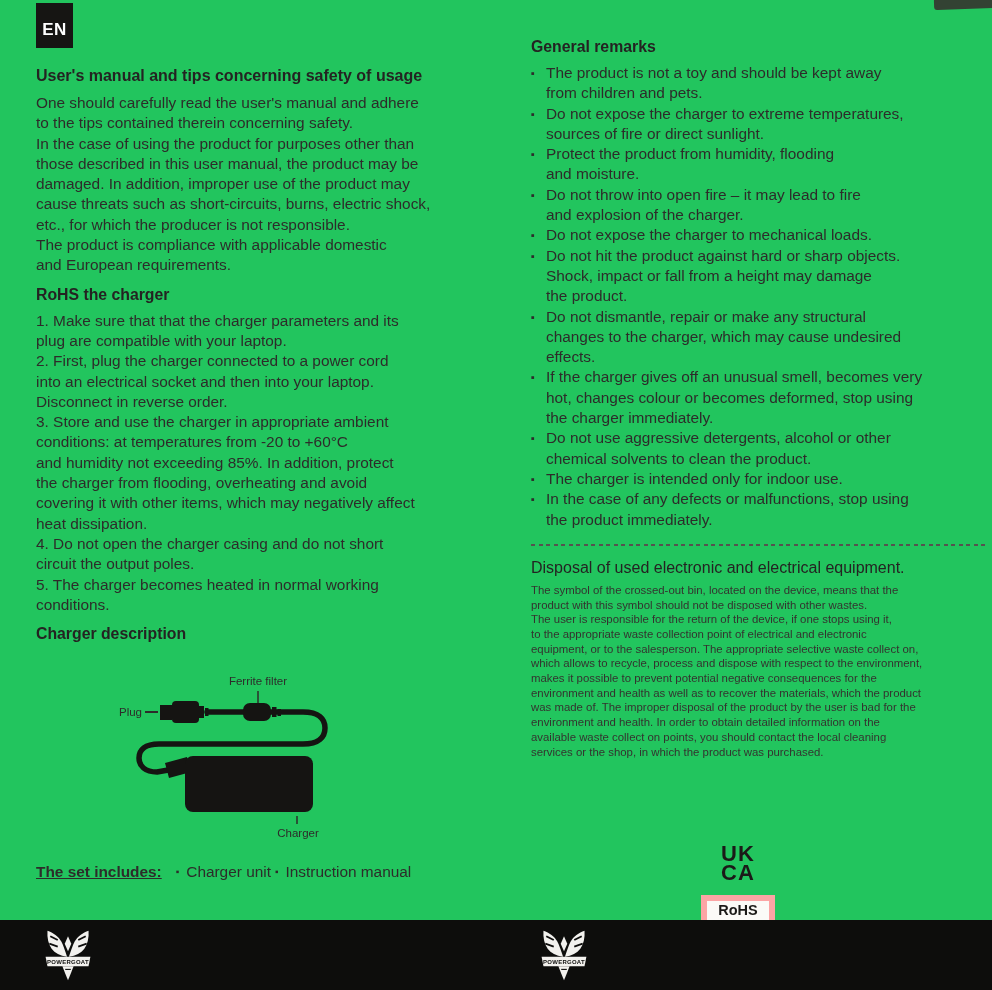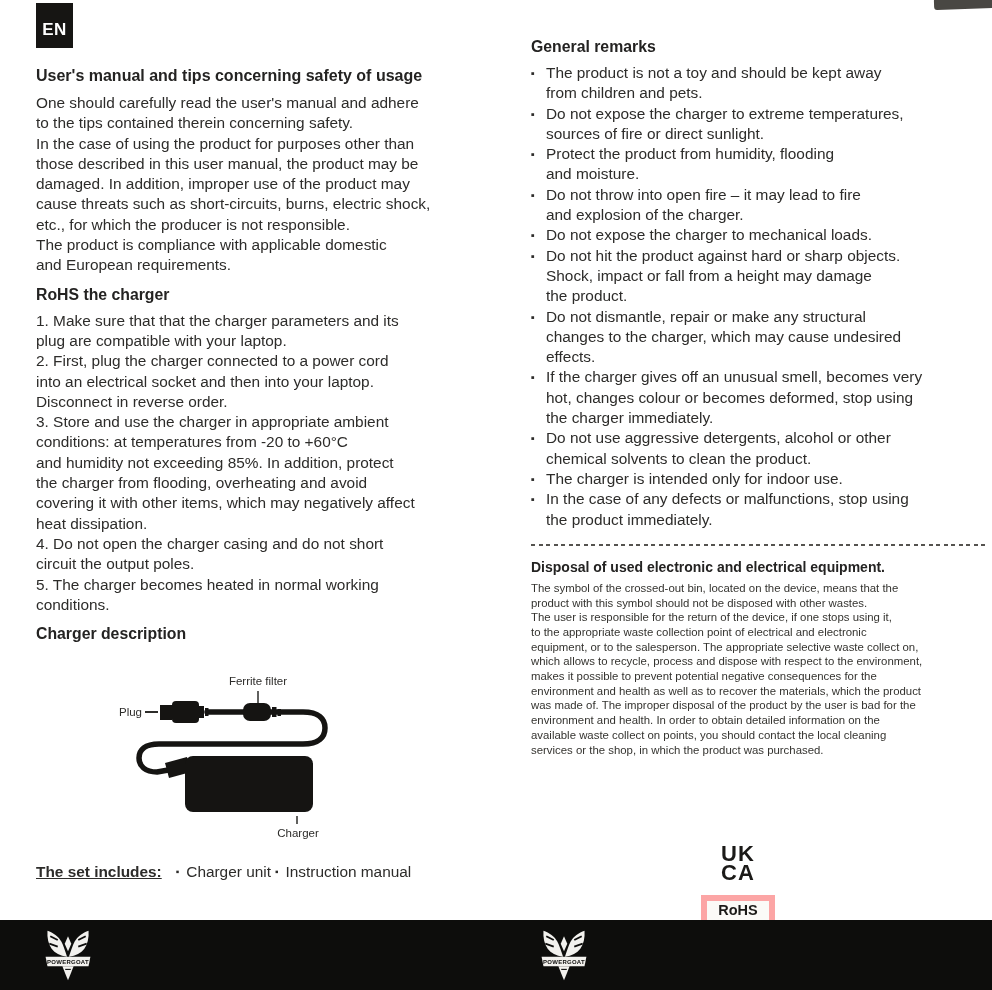--- a/index.html
+++ b/index.html
@@ -1,18 +1,18 @@
 <!DOCTYPE html>
 <html><head>
 <meta charset="utf-8">
 <style>
   html,body{margin:0;padding:0;}
   body{width:992px;height:990px;position:relative;background:#e8e6e2;}
   .page{
-    position:absolute;inset:0;background:#ffffff;overflow:hidden;
+    position:absolute;inset:0;background:#22c55e;overflow:hidden;
     font-family:"Liberation Sans","DejaVu Sans",sans-serif;color:#2d2c2a;
   }
   
   .smudge{position:absolute;right:-6px;top:-3px;width:64px;height:12px;background:#35332f;transform:rotate(-2deg);border-radius:3px;opacity:.9;}
 
   .en-badge{
     position:absolute;left:36px;top:3px;width:37px;height:45px;background:#161513;
     color:#fff;font-weight:bold;font-size:17px;display:flex;align-items:center;justify-content:center;
     padding-top:8px;box-sizing:border-box;letter-spacing:.5px;
   }
@@ -26,21 +26,21 @@
 
   .bullet-list{list-style:none;margin:6px 0 0 0;padding:0;}
   .bullet-list li{display:flex;align-items:flex-start;}
   .bullet-list .marker{flex:none;width:15px;font-size:11px;line-height:20.3px;color:#2d2c2a;}
   .bullet-list .bullet-text{white-space:pre-line;font-size:15.4px;line-height:20.3px;}
 
   .dashed-divider{
     margin-top:14px;height:2px;
     background:repeating-linear-gradient(90deg,#55534f 0 4px,transparent 4px 7.5px);
   }
-  .disposal-heading{margin:13px 0 6px 0;font-size:14px;font-weight:bold;color:#242322;}
+  .disposal-heading{margin:13px 0 6px 0;font-size:16px;font-weight:normal;color:#242322;}
   .disposal-body{margin:0;font-size:11.4px;line-height:14.7px;white-space:pre-line;color:#34332f;}
 
   .diagram{margin-top:8px;}
 
   .set-includes{margin-top:16px;font-size:15.4px;display:flex;align-items:baseline;}
   .set-includes .label{font-weight:bold;margin-right:10px;text-decoration:underline;}
   .set-includes .sq{font-size:10px;margin:0 7px 0 4px;position:relative;top:-2px;}
 
   .certs{position:absolute;left:701px;top:845px;height:46px;display:flex;align-items:center;gap:13px;flex-direction:column;}
   .ukca{font-weight:bold;font-size:22px;line-height:18.5px;letter-spacing:1px;color:#1b1a18;text-align:center;}

